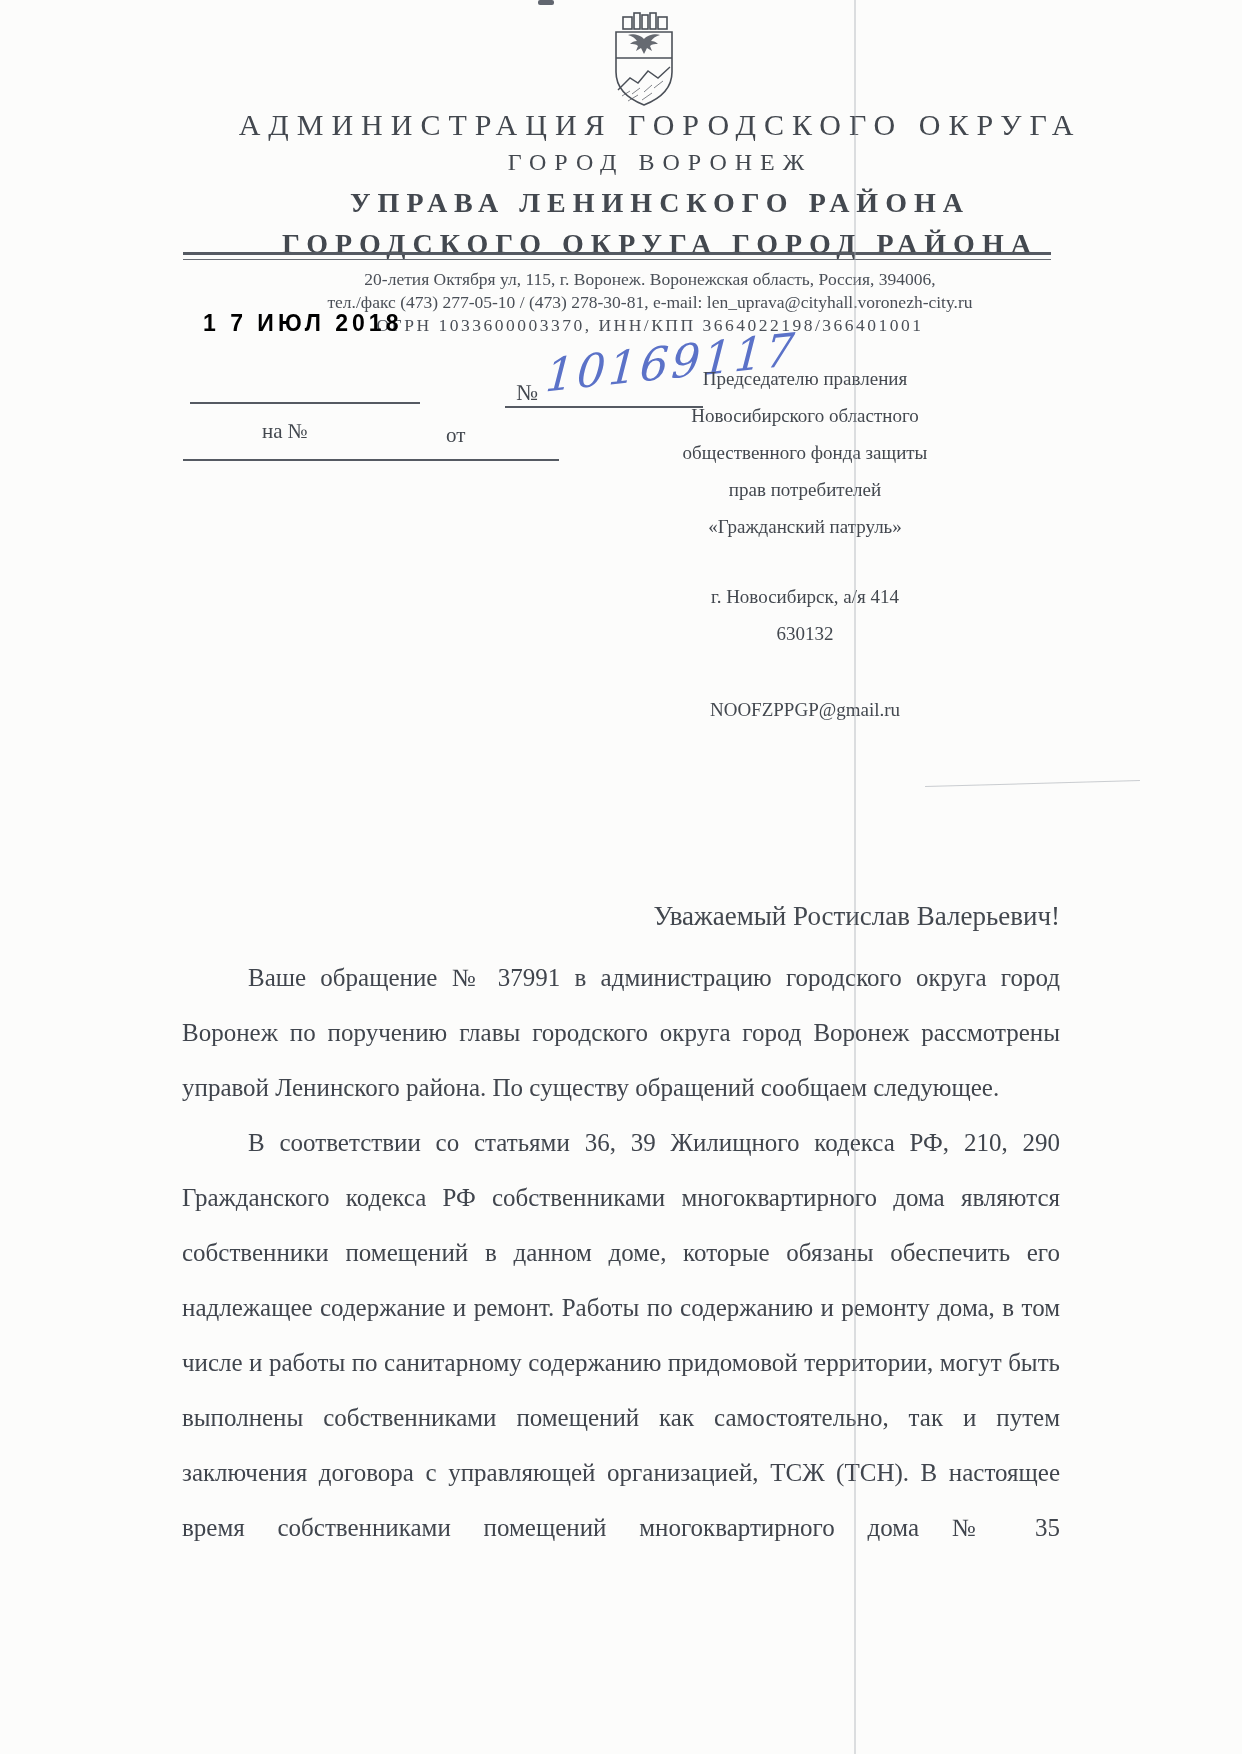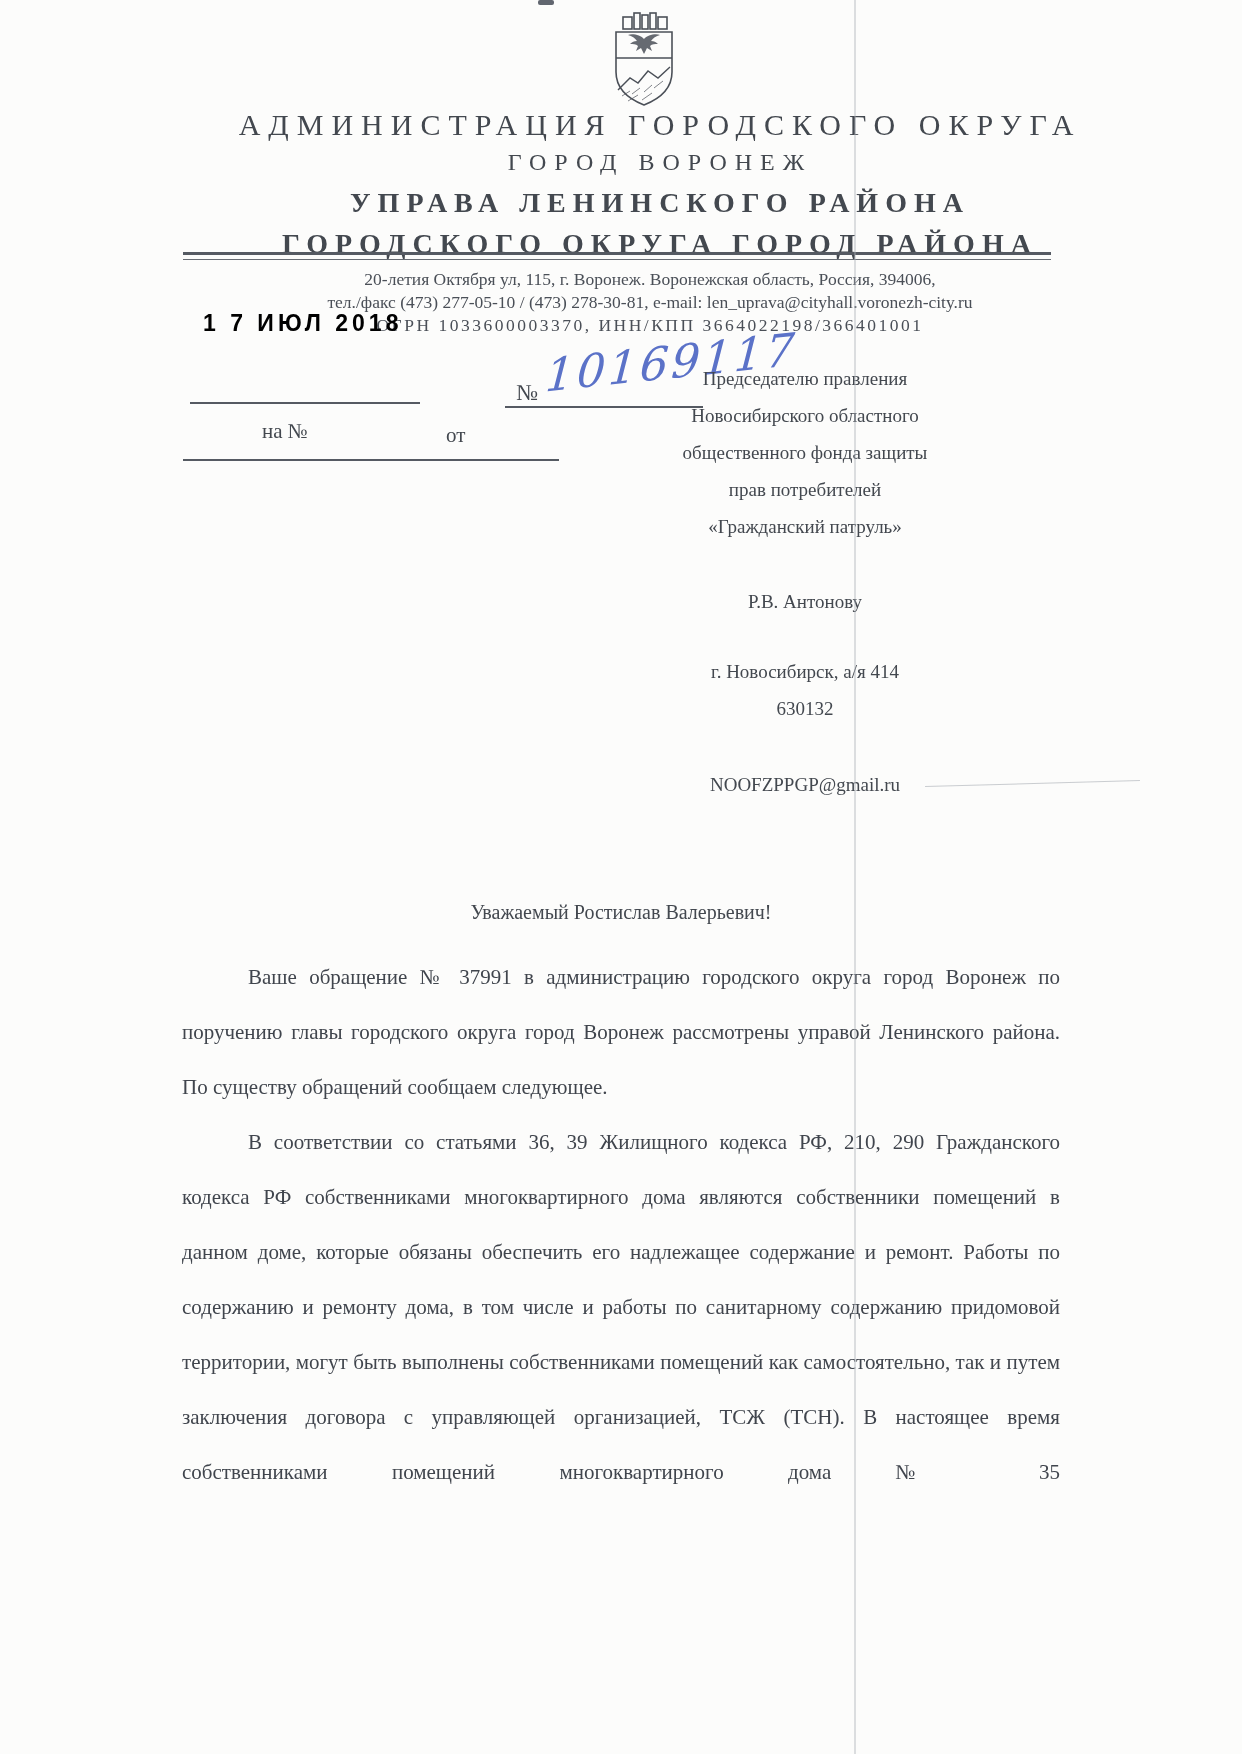--- a/index.html
+++ b/index.html
@@ -34,23 +34,23 @@
   .ot     { position:absolute; left:446px; top:423px; font-size:21px; }
   .ref-line { position:absolute; left:183px; top:459px; width:376px; border-top:2px solid #555a62; }
   
   .recipient { position:absolute; left:622px; top:360px; width:366px;
                text-align:center; font-size:19px; line-height:37px; }
   .recipient .name { margin-top:38px; }
   .recipient .addr { margin-top:33px; }
   .recipient .email { margin-top:39px; }
   
   .salutation { position:absolute; left:182px; top:901px; width:878px;
-                text-align:center; font-size:20px;font-family:Liberation Serif, serif; }
+                text-align:right; font-size:27px;font-family:Liberation Serif, serif; }
   .body-text { position:absolute; left:182px; top:950px; width:878px;
-               font-size:21px; line-height:55px; text-align:justify; color:#40454d; }
+               font-size:25px; line-height:55px; text-align:justify; color:#40454d; }
   .body-text p { margin:0; text-indent:66px; }
   .body-text p.fill-last { text-align-last:justify; }
   
   .scan-vline { position:absolute; left:854px; top:0; width:2px; height:1754px;
                 background:rgba(170,176,183,0.40); }
   .top-speck { position:absolute; left:538px; top:0; width:16px; height:5px;
                background:#61666f; border-radius:2px; }
   .crease { position:absolute; left:925px; top:783px; width:215px; height:1px;
             background:rgba(160,166,173,0.55); transform:rotate(-1.6deg); }
 </style>
@@ -102,21 +102,20 @@
   <div class="na-num">на №</div>
   <div class="ot">от</div>
   <div class="ref-line"></div>
 
   <div class="recipient">
     <div>Председателю правления</div>
     <div>Новосибирского областного</div>
     <div>общественного фонда защиты</div>
     <div>прав потребителей</div>
     <div>«Гражданский патруль»</div>
-    <div class="name">Р.В. Антонову</div>
     <div class="addr">
       <div>г. Новосибирск, а/я 414</div>
       <div>630132</div>
     </div>
     <div class="email">NOOFZPPGP@gmail.ru</div>
   </div>
 
   <div class="salutation">Уважаемый Ростислав Валерьевич!</div>
 
   <div class="body-text">

